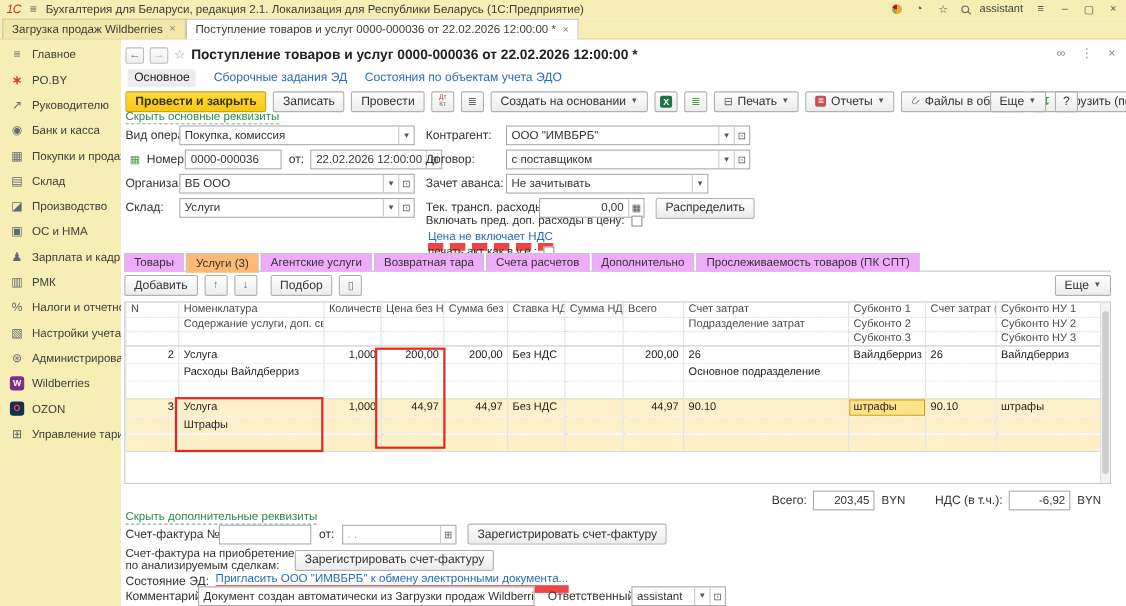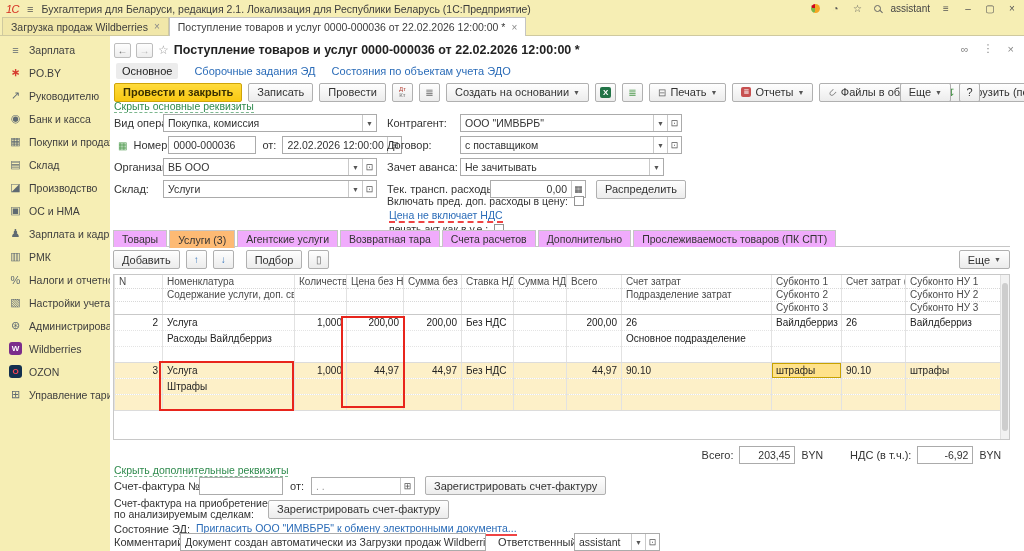--- a/index.html
+++ b/index.html
@@ -49,21 +49,21 @@
   .btn-ic { padding:0 4px; min-width:21px; justify-content:center; }
   .caret { font-size:7px; color:#555; }
   .ic-excel { width:11px; height:11px; background:#217346; color:#fff; font-size:8px; font-weight:bold; display:inline-flex; align-items:center; justify-content:center; border-radius:2px; }
   .ic-report { width:10px; height:10px; background:#c75050; color:#fff; font-size:7px; display:inline-flex; align-items:center; justify-content:center; border-radius:2px; }
   .ic-sm { font-size:10px; color:#666; }
   .dtkt { font-size:6px; line-height:6px; color:#b03a2e; text-align:center; }
   .dtkt b { color:#666; font-weight:normal; }
   .clip { display:inline-block; transform:rotate(-45deg); color:#777; font-size:10px; }
 
   .greenlink { color:#2f8a4d; font-size:10.5px; border-bottom:1px dashed #7cb78f; white-space:nowrap; }
-  .bluelink { color:#2b6cb8; font-size:10.5px; border-bottom:2px solid #ef4444; white-space:nowrap; }
+  .bluelink { color:#2b6cb8; font-size:10.5px; border-bottom:7px solid #ef4444; white-space:nowrap; }
   .bluelink.dash { border-bottom-style:dashed; }
 
   .lbl { font-size:11px; color:#333; white-space:nowrap; }
   .fld { display:inline-flex; align-items:center; height:18px; border:1px solid #ababab; background:#fff; }
   .fld-text { padding:0 4px; font-size:10.5px; white-space:nowrap; overflow:hidden; flex:1; }
   .fld-text.r { text-align:right; }
   .fld-text.ph { color:#999; }
   .fld-seg { width:14px; align-self:stretch; border-left:1px solid #c9c9c9; display:flex; align-items:center; justify-content:center; color:#555; flex:none; }
   .cb { width:10px; height:10px; border:1px solid #949494; background:#fff; display:inline-block; flex:none; }
 
@@ -122,21 +122,21 @@
   </div>
   <div class="wtab active">
     <span>Поступление товаров и услуг 0000-000036 от 22.02.2026 12:00:00 *</span>
     <span class="tab-x">×</span>
   </div>
 </div>
 
 <div class="sidebar">
   <div class="side-item">
       <span class="side-ic">≡</span>
-      <span class="side-lbl">Зарплата</span>
+      <span class="side-lbl">Главное</span>
     </div>
   <div class="side-item">
       <span class="side-ic" style="color:#d63b2f;font-weight:bold">∗</span>
       <span class="side-lbl">PO.BY</span>
     </div>
   <div class="side-item">
       <span class="side-ic">↗</span>
       <span class="side-lbl">Руководителю</span>
     </div>
   <div class="side-item">
@@ -309,21 +309,21 @@
   <div class="row" style="left:277px; top:100px; height:18px;">
     <span class="lbl" style="width:73px">Договор:</span>
     <span class="fld" style="width:222px">
         <span class="fld-text">с поставщиком</span>
         <span class="fld-seg caret">▼</span>
         <span class="fld-seg" style="font-size:9px">⊡</span>
       </span>
   </div>
   <div class="row" style="left:277px; top:122px; height:18px;">
     <span class="lbl" style="width:73px">Зачет аванса:</span>
-    <span class="fld" style="width:204px">
+    <span class="fld" style="width:184px">
         <span class="fld-text">Не зачитывать</span>
         <span class="fld-seg caret">▼</span>
       </span>
   </div>
   <div class="row" style="left:277px; top:144px; height:18px;">
     <span class="lbl" style="width:103px">Тек. трансп. расходы:</span>
     <span class="fld" style="width:96px">
         <span class="fld-text r">0,00</span>
         <span class="fld-seg" style="font-size:9px">▦</span>
       </span>

